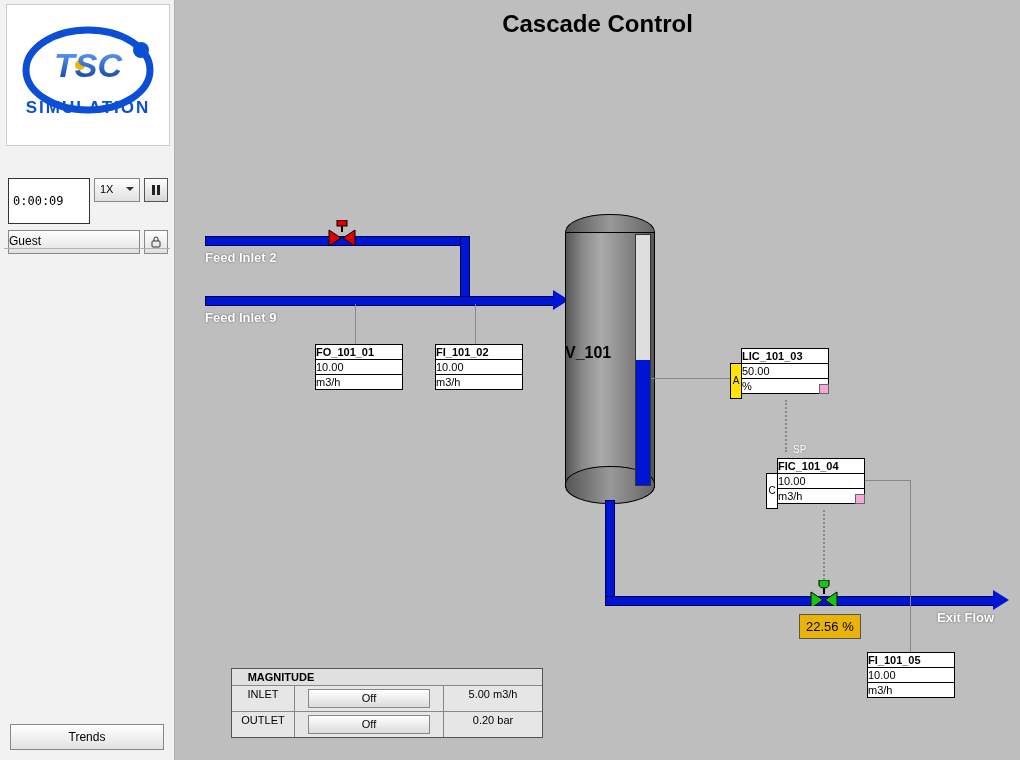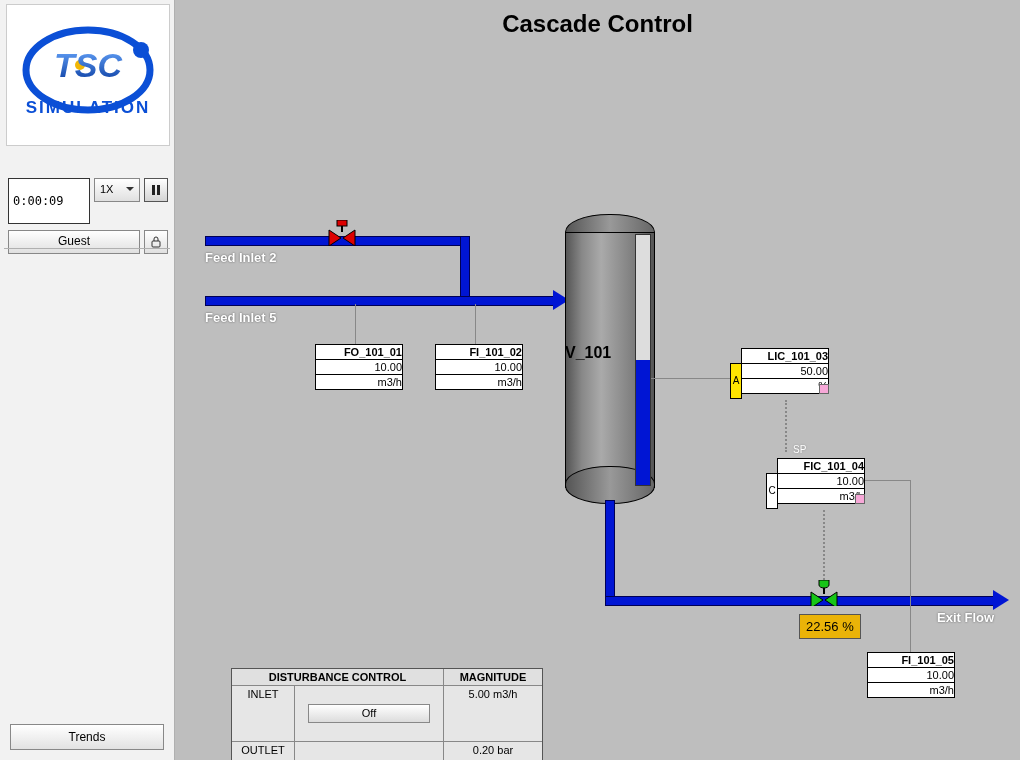--- a/index.html
+++ b/index.html
@@ -5,57 +5,57 @@
   html,body{margin:0;padding:0;width:1020px;height:760px;font-family:Arial,Helvetica,sans-serif;background:#bebebe;overflow:hidden}
   .sidebar{position:absolute;left:0;top:0;width:174px;height:760px;background:#f2f2f2;border-right:1px solid #b0b0b0}
   .logo{position:absolute;left:6px;top:4px;width:162px;height:140px;background:#fff;border:1px solid #ccc;display:flex;align-items:center;justify-content:center}
   .sim-ctrl{position:absolute;left:8px;top:178px;width:160px}
   .row{display:flex;gap:4px;margin-bottom:6px}
   .timebox{flex:1;border:1px solid #333;background:#fff;height:20px;font:12px/20px monospace;padding:12px 4px}
   .speedsel{width:44px;height:22px;border:1px solid #888;background:linear-gradient(#fff,#e0e0e0);font-size:11px;position:relative}
   .speedsel::after{content:'';position:absolute;right:5px;top:8px;border:4px solid transparent;border-top-color:#333}
   .pausebtn{width:22px;height:22px;border:1px solid #555;background:linear-gradient(#fff,#d4d4d4);display:inline-flex;align-items:center;justify-content:center}
   .pausebtn svg{width:10px;height:10px}
-  .userbtn{flex:1;height:22px;border:1px solid #888;background:linear-gradient(#fff,#e0e0e0);font-size:12px;line-height:20px;text-align:center}
+  .userbtn{flex:1;height:22px;border:1px solid #888;background:linear-gradient(#fff,#e0e0e0);font-size:12px;line-height:20px;text-align:left}
   .lockbtn{width:22px;height:22px;border:1px solid #888;background:linear-gradient(#fff,#e0e0e0);display:inline-flex;align-items:center;justify-content:center}
   .divider{position:absolute;left:4px;top:248px;width:166px;height:1px;background:#b0b0b0}
   .trends{position:absolute;left:10px;bottom:10px;width:152px;height:24px;border:1px solid #888;background:linear-gradient(#fff,#e2e2e2);font-size:12px;line-height:24px;text-align:center}
   .canvas{position:absolute;left:175px;top:0;width:845px;height:760px;background:#bebebe}
   .title{position:absolute;left:0;top:10px;width:845px;text-align:center;font-weight:bold;font-size:24px;color:#000}
   .pipe{position:absolute;background:#0015d4;border:1px solid #000055}
   .pipe-label{position:absolute;font-size:13px;font-weight:bold;color:#fff;text-shadow:0 0 2px #555}
   .arrow-r{position:absolute;width:0;height:0;border:10px solid transparent;border-left:16px solid #0015d4}
   .vessel{position:absolute;left:390px;top:214px;width:88px;height:290px}
   .vessel-body{position:absolute;left:0;top:18px;width:88px;height:254px;background:linear-gradient(90deg,#555 0%,#888 18%,#aaa 40%,#7a7a7a 80%,#555 100%);border:1px double #000}
   .vessel-cap-top{position:absolute;left:0;top:0;width:88px;height:36px;border-radius:44px/18px;background:linear-gradient(90deg,#555,#999,#666);border:1px solid #000}
   .vessel-cap-bot{position:absolute;left:0;bottom:0;width:88px;height:36px;border-radius:44px/18px;background:linear-gradient(90deg,#555,#999,#666);border:1px solid #000}
   .vessel-name{position:absolute;left:0;top:130px;width:88px;text-align:left;font-weight:bold;font-size:16px;color:#000}
   .level-gauge{position:absolute;left:460px;top:234px;width:14px;height:250px;background:#ddd;border:1px solid #333}
   .level-fill{position:absolute;left:0;bottom:0;width:100%;background:#0015d4}
   .valve-red{position:absolute;width:30px;height:26px}
   .valve-green{position:absolute;width:30px;height:26px}
-  .tagbox{position:absolute;width:86px;background:#fff;border:1px solid #000;font-size:11px;text-align:right}
+  .tagbox{position:absolute;width:86px;background:#fff;border:1px solid #000;font-size:11px;text-align:left}
   .tagbox .hdr{border-bottom:1px solid #000;font-weight:bold;padding:1px 0;background:#fff}
   .tagbox .val{border-bottom:1px solid #000;padding:1px 0}
   .tagbox .unit{padding:1px 0}
   .modebadge{position:absolute;width:10px;height:34px;border:1px solid #000;font-size:10px;line-height:34px;text-align:center}
   .corner-pink{position:absolute;right:-1px;bottom:-1px;width:8px;height:8px;background:#f7a8d8;border:1px solid #666}
   .dashed-v{position:absolute;border-left:2px dotted #888;width:0}
   .sp-label{position:absolute;font-size:10px;color:#fff;font-weight:normal;text-shadow:0 0 2px #888}
   .solid-line{position:absolute;background:#888}
   .valve-readout{position:absolute;border:1px solid #555;background:#eab308;font-size:13px;padding:4px 6px}
   .dist-table{position:absolute;left:56px;top:668px;width:310px;border:1px solid #555;font-size:11px;background:#e6e6e6}
   .dist-table .r{display:flex;border-bottom:1px solid #888}
   .dist-table .r:last-child{border-bottom:none}
   .dist-table .c{padding:2px 4px;text-align:center}
   .dist-table .c1{width:54px;font-weight:normal;border-right:1px solid #888}
   .dist-table .c2{flex:1;border-right:1px solid #888}
   .dist-table .c3{width:90px}
   .dist-table .hdr{font-weight:bold;background:#e0e0e0}
-  .offbtn{margin:16px auto;width:120px;height:17px;border:1px solid #888;background:linear-gradient(#fff,#dcdcdc);line-height:16px}
+  .offbtn{margin:1px auto;width:120px;height:17px;border:1px solid #888;background:linear-gradient(#fff,#dcdcdc);line-height:16px}
 </style>
 </head>
 <body>
 
 <div class="sidebar">
   <div class="logo">
     <svg width="150" height="120" viewBox="0 0 150 120">
       <ellipse cx="75" cy="55" rx="62" ry="40" fill="none" stroke="#0b4fd6" stroke-width="7"></ellipse>
       <circle cx="128" cy="35" r="8" fill="#0b4fd6"></circle>
       <circle cx="67" cy="50" r="5" fill="#f2b705"></circle>
@@ -96,21 +96,21 @@
 
 <div class="canvas">
   <div class="title">Cascade Control</div>
 
   <div class="pipe" style="left:30px;top:236px;width:263px;height:8px"></div>
   <div class="pipe" style="left:285px;top:236px;width:8px;height:66px"></div>
   <div class="pipe-label" style="left:30px;top:250px">Feed Inlet 2</div>
 
   <div class="pipe" style="left:30px;top:296px;width:352px;height:8px"></div>
   <div class="arrow-r" style="left:378px;top:290px"></div>
-  <div class="pipe-label" style="left:30px;top:310px">Feed Inlet 5</div>
+  <div class="pipe-label" style="left:30px;top:310px">Feed Inlet 9</div>
 
   <div class="valve-red" style="left:152px;top:220px">
     <svg width="30" height="26" viewBox="0 0 30 26">
       <rect x="10" y="0" width="10" height="6" fill="#d00" stroke="#000"></rect>
       <line x1="15" y1="6" x2="15" y2="12" stroke="#000" stroke-width="2"></line>
       <polygon points="2,10 14,18 2,26" fill="#d00" stroke="#000"></polygon>
       <polygon points="28,10 16,18 28,26" fill="#d00" stroke="#000"></polygon>
     </svg>
   </div>
 
@@ -179,21 +179,20 @@
   <div class="modebadge" style="left:591px;top:473px;background:#fff">C</div>
 
   <div class="tagbox" style="left:692px;top:652px">
     <div class="hdr">FI_101_05</div>
     <div class="val">10.00</div>
     <div class="unit">m3/h</div>
   </div>
 
   <div class="dist-table">
     <div class="r hdr">
-      <div class="c" style="flex:1;border-right:1px solid #888">DISTURBANCE CONTROL</div>
       <div class="c c3">MAGNITUDE</div>
     </div>
     <div class="r">
       <div class="c c1">INLET</div>
       <div class="c c2">
           <div class="offbtn">Off</div>
         </div>
       <div class="c c3">5.00 m3/h</div>
     </div>
     <div class="r">

